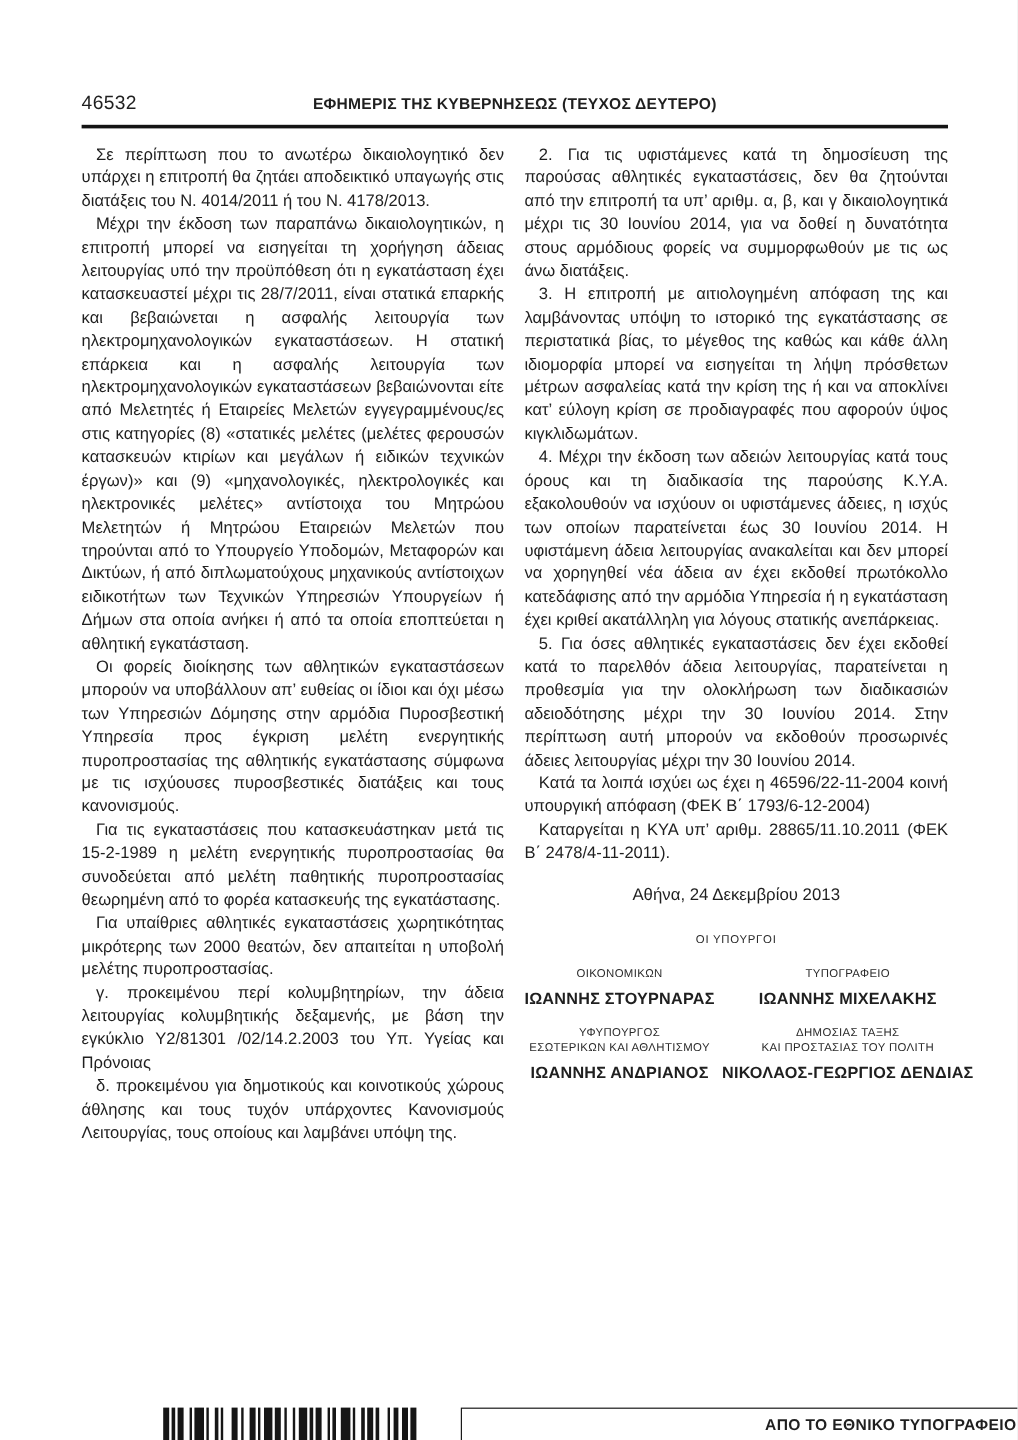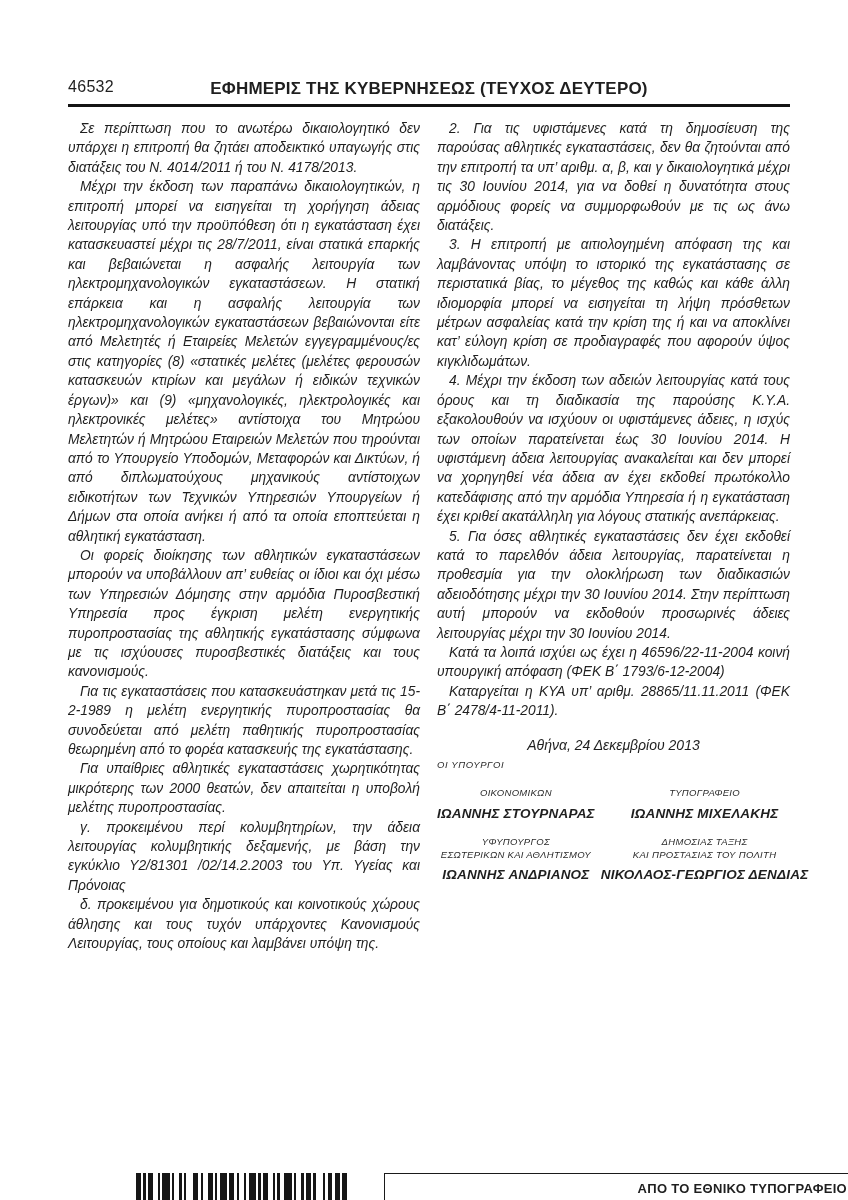--- a/index.html
+++ b/index.html
@@ -3,28 +3,28 @@
 <meta charset="utf-8">
 <style>
   html,body{margin:0;padding:0;background:#e8e8e8;}
   .page{
     position:relative;width:848px;height:1200px;margin:0 auto;background:#ffffff;
     font-family:"Liberation Sans","DejaVu Sans",sans-serif;color:#1f1f1f;overflow:hidden;
   }
   .content{position:absolute;left:68px;top:78px;width:722px;}
   .header{position:relative;height:20px;}
   .page-number{position:absolute;left:0;top:0;font-size:16px;letter-spacing:.3px;}
-  .header-title{position:absolute;left:0;right:0;top:1px;text-align:center;font-weight:bold;font-size:17px;letter-spacing:.2px;}
+  .header-title{position:absolute;left:0;right:0;top:1px;text-align:center;font-weight:bold;font-size:13px;letter-spacing:.2px;}
   .rule{height:3px;background:#141414;margin-top:6px;}
   .columns{display:flex;gap:17px;margin-top:12px;}
-  .col{width:353px;font-size:13.8px;line-height:19.4px;text-align:justify;hyphens:auto;font-style:italic;}
+  .col{width:353px;font-size:13.8px;line-height:19.4px;text-align:justify;hyphens:auto;}
   .col p{margin:0;text-indent:12px;}
   
   .dateline{text-align:center;margin-top:15px;font-size:14px;text-indent:0;}
-  .ministers-heading{text-align:left;font-size:9.5px;letter-spacing:.6px;color:#2a2a2a;}
+  .ministers-heading{text-align:center;margin-top:19px;font-size:9.5px;letter-spacing:.6px;color:#2a2a2a;}
   .sig-grid{display:grid;grid-template-columns:1fr 1fr;column-gap:6px;}
   .sig{text-align:center;margin-top:13px;}
   .sig .role{font-size:9.5px;line-height:12.5px;letter-spacing:.3px;white-space:pre-line;color:#2a2a2a;}
   .sig .name{font-size:13.5px;font-weight:bold;margin-top:4px;letter-spacing:.2px;white-space:nowrap;}
   
   .footer{position:absolute;left:68px;top:1095px;width:722px;display:flex;justify-content:space-between;align-items:flex-start;}
   .barcode{width:212px;}
   .bars{display:flex;height:29px;align-items:stretch;}
   .bars .bar{background:#161616;}
   .bars .gap{background:transparent;}
@@ -54,21 +54,21 @@
           <p>δ. προκειμένου για δημοτικούς και κοινοτικούς χώρους άθλησης και τους τυχόν υπάρχοντες Κανονισμούς Λειτουργίας, τους οποίους και λαμβάνει υπόψη της.</p>
         </section>
 
       <section class="col">
         <div>
             <p>2. Για τις υφιστάμενες κατά τη δημοσίευση της παρούσας αθλητικές εγκαταστάσεις, δεν θα ζητούνται από την επιτροπή τα υπ’ αριθμ. α, β, και γ δικαιολογητικά μέχρι τις 30 Ιουνίου 2014, για να δοθεί η δυνατότητα στους αρμόδιους φορείς να συμμορφωθούν με τις ως άνω διατάξεις.</p>
             <p>3. Η επιτροπή με αιτιολογημένη απόφαση της και λαμβάνοντας υπόψη το ιστορικό της εγκατάστασης σε περιστατικά βίας, το μέγεθος της καθώς και κάθε άλλη ιδιομορφία μπορεί να εισηγείται τη λήψη πρόσθετων μέτρων ασφαλείας κατά την κρίση της ή και να αποκλίνει κατ’ εύλογη κρίση σε προδιαγραφές που αφορούν ύψος κιγκλιδωμάτων.</p>
             <p>4. Μέχρι την έκδοση των αδειών λειτουργίας κατά τους όρους και τη διαδικασία της παρούσης Κ.Υ.Α. εξακολουθούν να ισχύουν οι υφιστάμενες άδειες, η ισχύς των οποίων παρατείνεται έως 30 Ιουνίου 2014. Η υφιστάμενη άδεια λειτουργίας ανακαλείται και δεν μπορεί να χορηγηθεί νέα άδεια αν έχει εκδοθεί πρωτόκολλο κατεδάφισης από την αρμόδια Υπηρεσία ή η εγκατάσταση έχει κριθεί ακατάλληλη για λόγους στατικής ανεπάρκειας.</p>
             <p>5. Για όσες αθλητικές εγκαταστάσεις δεν έχει εκδοθεί κατά το παρελθόν άδεια λειτουργίας, παρατείνεται η προθεσμία για την ολοκλήρωση των διαδικασιών αδειοδότησης μέχρι την 30 Ιουνίου 2014. Στην περίπτωση αυτή μπορούν να εκδοθούν προσωρινές άδειες λειτουργίας μέχρι την 30 Ιουνίου 2014.</p>
             <p>Κατά τα λοιπά ισχύει ως έχει η 46596/22-11-2004 κοινή υπουργική απόφαση (ΦΕΚ Β΄ 1793/6-12-2004)</p>
-            <p>Καταργείται η ΚΥΑ υπ’ αριθμ. 28865/11.11.2011 (ΦΕΚ Β΄ 2478/4-11-2011).</p>
+            <p>Καταργείται η ΚΥΑ υπ’ αριθμ. 28865/11.10.2011 (ΦΕΚ Β΄ 2478/4-11-2011).</p>
           </div>
 
         <div class="dateline">Αθήνα, 24 Δεκεμβρίου 2013</div>
         <div class="ministers-heading">ΟΙ ΥΠΟΥΡΓΟΙ</div>
         <div class="sig-grid">
             <div class="sig">
               <div class="role">ΟΙΚΟΝΟΜΙΚΩΝ</div>
               <div class="name">ΙΩΑΝΝΗΣ ΣΤΟΥΡΝΑΡΑΣ</div>
             </div>
             <div class="sig">

